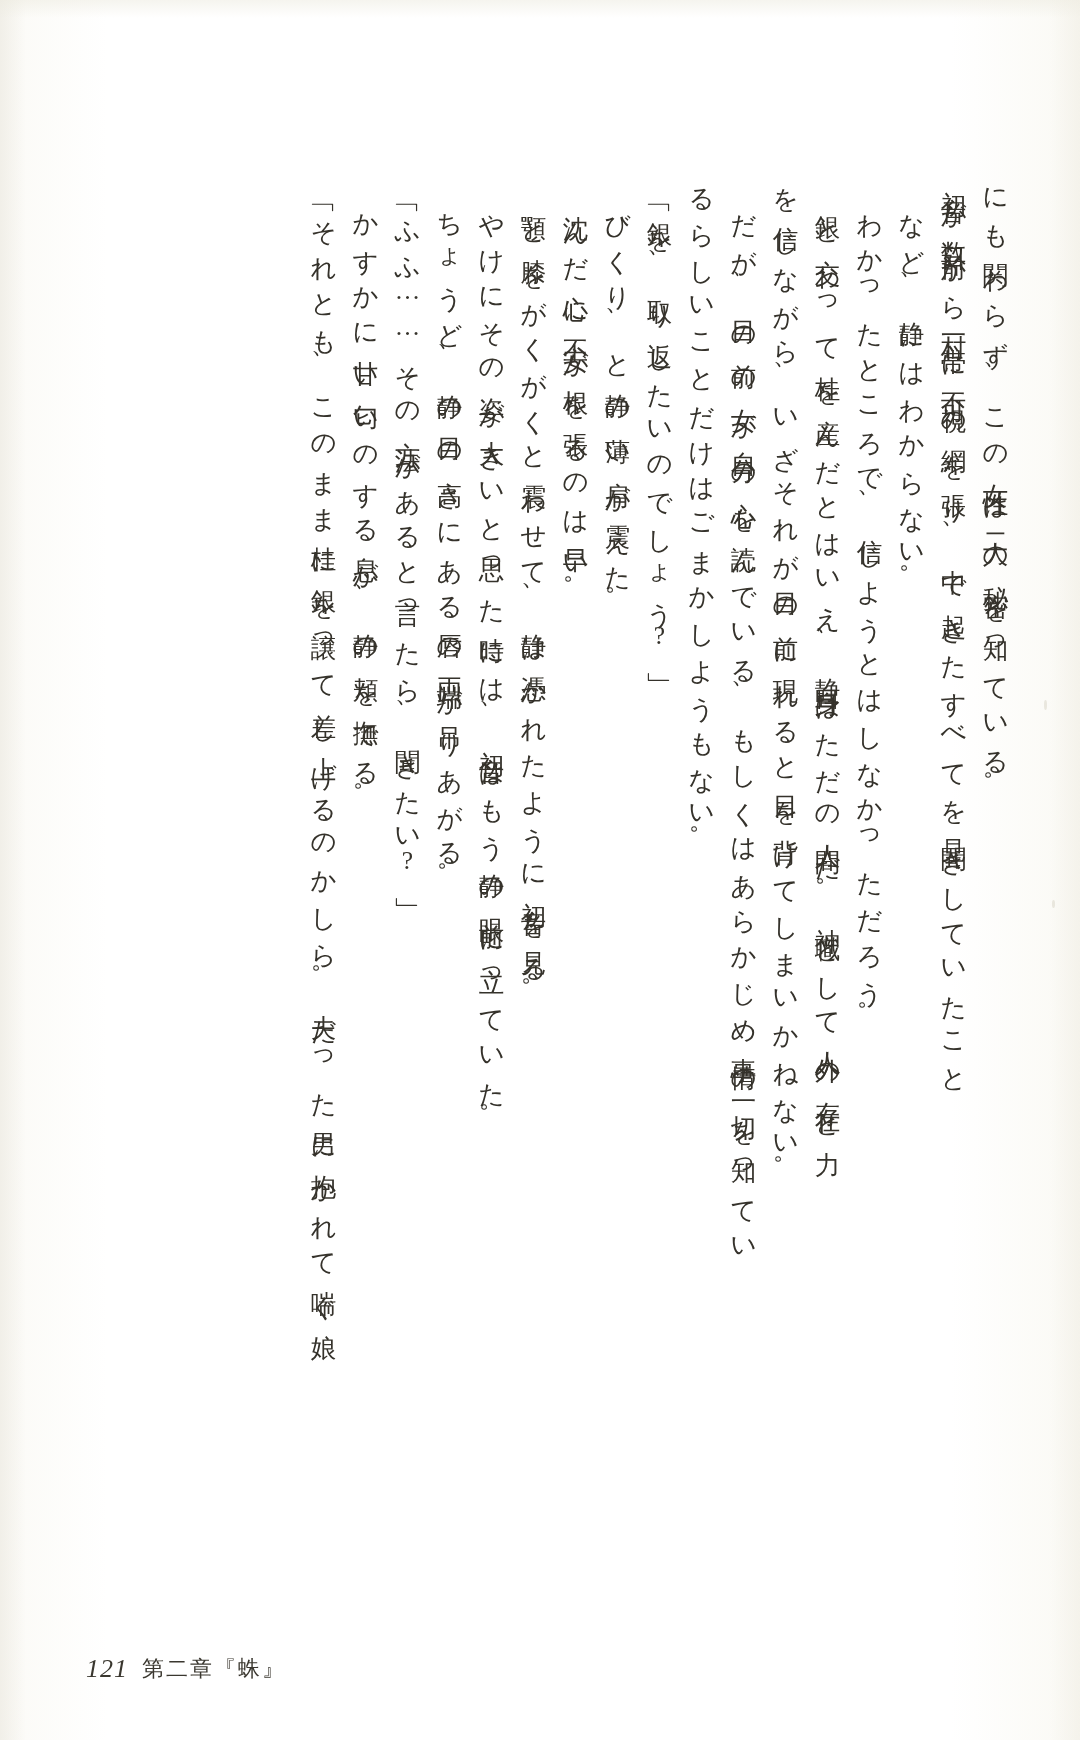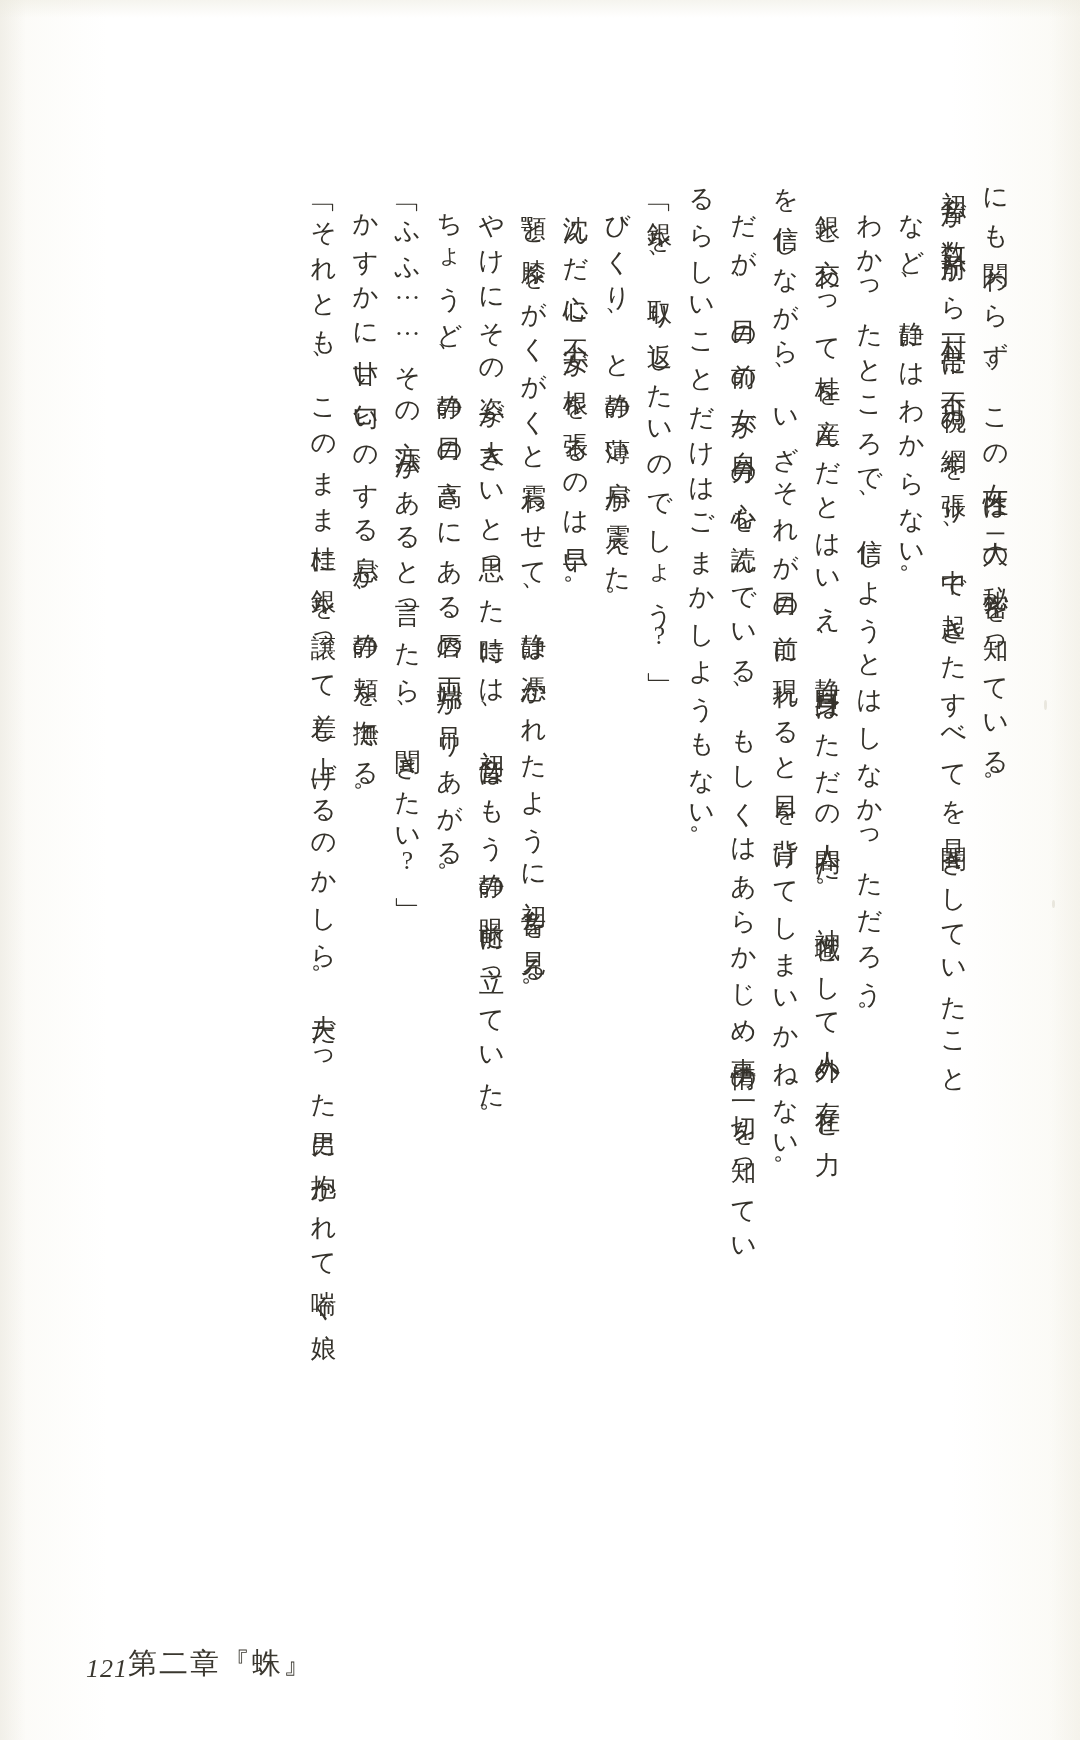--- a/index.html
+++ b/index.html
@@ -70,32 +70,33 @@
     font-weight: 400;
   }
   
   .line.indent-1 { padding-top: 26px; }
 
   .footer {
     position: absolute;
     left: 86px;
     bottom: 56px;
     display: flex;
-    align-items: flex-end;
+    align-items: flex-start;
+    gap: 14px;
   }
   .folio {
     font-family: "Liberation Serif", "DejaVu Serif", serif;
     font-style: italic;
     font-size: 26px;
     color: #3a372f;
     letter-spacing: 1px;
   }
   .chapter {
     font-family: Liberation Mono, monospace;
-    font-size: 29px;
+    font-size: 22px;
     color: #3a372f;
     letter-spacing: 2px;
   }
 
   
   .speck {
     position: absolute;
     background: #d8d4c6;
     border-radius: 50%;
     opacity: .5;

